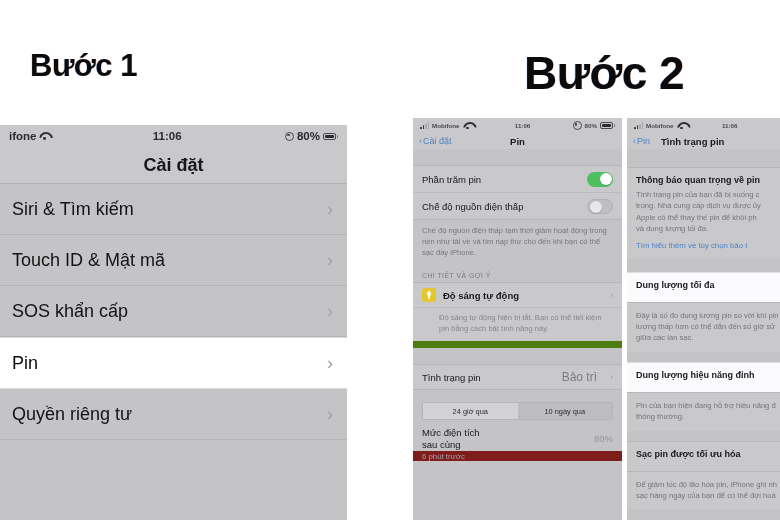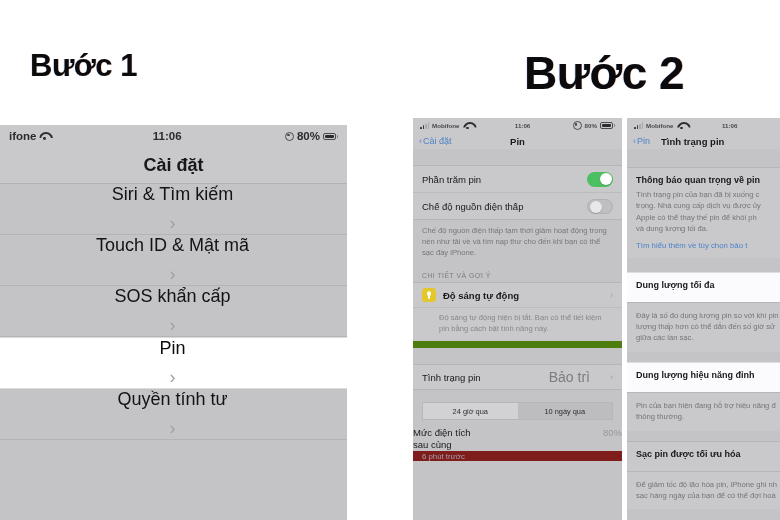--- a/index.html
+++ b/index.html
@@ -54,21 +54,21 @@
 
   .chev{color:#a0a0a3;font-weight:400;}
 
   
   #phone-left{left:0;top:125px;width:347px;height:443px;}
   #phone-left .sb{height:22px;padding:0 9px;font-size:11.5px;color:#2b2b2d;font-weight:bold;}
   #phone-left .navbar{height:36px;display:flex;align-items:center;justify-content:center;
     background:#c9c8cb;font-size:18px;font-weight:bold;color:#171719;}
   #phone-left .list{border-top:1px solid #b2b1b4;}
   #phone-left .row{height:50px;display:flex;align-items:center;
-    padding:0 14px 0 12px;background:#c4c3c6;border-bottom:1px solid #b4b3b6;flex-direction:column;}
+    padding:0 14px 0 12px;background:#c4c3c6;border-bottom:1px solid #b4b3b6;}
   #phone-left .row.sel{background:#ffffff;border-bottom-color:#dcdbde;border-top:1px solid #dcdbde;}
   #phone-left .row .lbl{flex:1;font-size:18px;color:#131315;}
   #phone-left .row.sel .lbl{color:#0c0c0e;}
   #phone-left .row .chev{font-size:18px;}
   #phone-left .tail{height:56px;background:#c4c3c6;}
 
   
   #phone-mid{left:413px;top:118px;width:209px;height:402px;}
   #phone-mid .sb{height:15px;padding:0 7px;font-size:6.2px;color:#48484a;font-weight:bold;}
   #phone-mid .navbar{height:16px;display:flex;align-items:center;padding:0 6px;background:#c9c8cb;}
@@ -97,26 +97,26 @@
   .bulb::before{content:"";position:absolute;left:5px;top:2.5px;width:4px;height:5px;
     background:#fdfdf5;border-radius:50% 50% 40% 40%;}
   .bulb::after{content:"";position:absolute;left:5.6px;top:7.6px;width:2.8px;height:3.4px;
     background:#fdfdf5;border-radius:0 0 1.4px 1.4px;}
   #phone-mid .bulbrow .lbl{flex:1;font-size:9.5px;font-weight:bold;color:#19191b;}
   #phone-mid .subfoot{padding:4px 9px 7px 26px;font-size:7.6px;line-height:1.45;color:#88878b;background:#c9c8cb;
     border-bottom:7px solid #4d7c0f;}
   #phone-mid .statusrow{height:24px;display:flex;align-items:center;padding:0 9px;background:#c9c8cb;
     border-top:1px solid #b6b5b8;border-bottom:1px solid #b6b5b8;}
   #phone-mid .statusrow .lbl{flex:1;font-size:9.5px;color:#19191b;}
-  #phone-mid .statusrow .val{font-size:14px;color:#7d7c80;margin-right:20px;}
+  #phone-mid .statusrow .val{font-size:12px;color:#7d7c80;margin-right:13px;}
   #phone-mid .chartbox{background:#c4c3c6;padding:12px 9px 0;}
   .seg{display:flex;height:16px;border-radius:0;overflow:hidden;border:1px solid #b6b5b8;background:#bdbcbf;}
   .seg div{flex:1;display:flex;align-items:center;justify-content:center;font-size:7.4px;color:#2c2c2e;}
   .seg div.active{background:#d2d1d4;}
-  #phone-mid .lastlevel{display:flex;align-items:flex-start;padding:7px 0 0;background:#c4c3c6;}
+  #phone-mid .lastlevel{display:flex;align-items:center;padding:7px 9px 0;background:#c4c3c6;}
   #phone-mid .lastlevel .txt{flex:1;font-size:9.5px;line-height:1.25;color:#19191b;}
   #phone-mid .lastlevel .pct{font-size:9.5px;color:#97969a;}
   #phone-mid .ago{padding:1px 9px 0;font-size:7.8px;color:#a3a2a6;background:#7f1d1d;}
 
   
   #phone-right{left:627px;top:118px;width:153px;height:402px;}
   #phone-right .sb{height:15px;padding:0 7px;font-size:6.2px;color:#48484a;font-weight:bold;}
   #phone-right .navwrap{position:relative;}
   #phone-right .navbar{height:16px;display:flex;align-items:center;padding:0 6px;background:#c9c8cb;}
   #phone-right .navbar .back{display:flex;align-items:center;gap:1px;color:#4d84c8;font-size:9px;}
@@ -172,21 +172,21 @@
       </div>
       <div class="row">
         <span class="lbl">SOS khẩn cấp</span>
         <span class="chev">›</span>
       </div>
       <div class="row sel">
         <span class="lbl">Pin</span>
         <span class="chev">›</span>
       </div>
       <div class="row">
-        <span class="lbl">Quyền tính tư</span>
+        <span class="lbl">Quyền riêng tư</span>
         <span class="chev">›</span>
       </div>
     </div>
     <div class="tail"></div>
   </div>
 
   <div class="phone" id="phone-mid">
 
     <div class="sb">
       <div class="sb-left">

